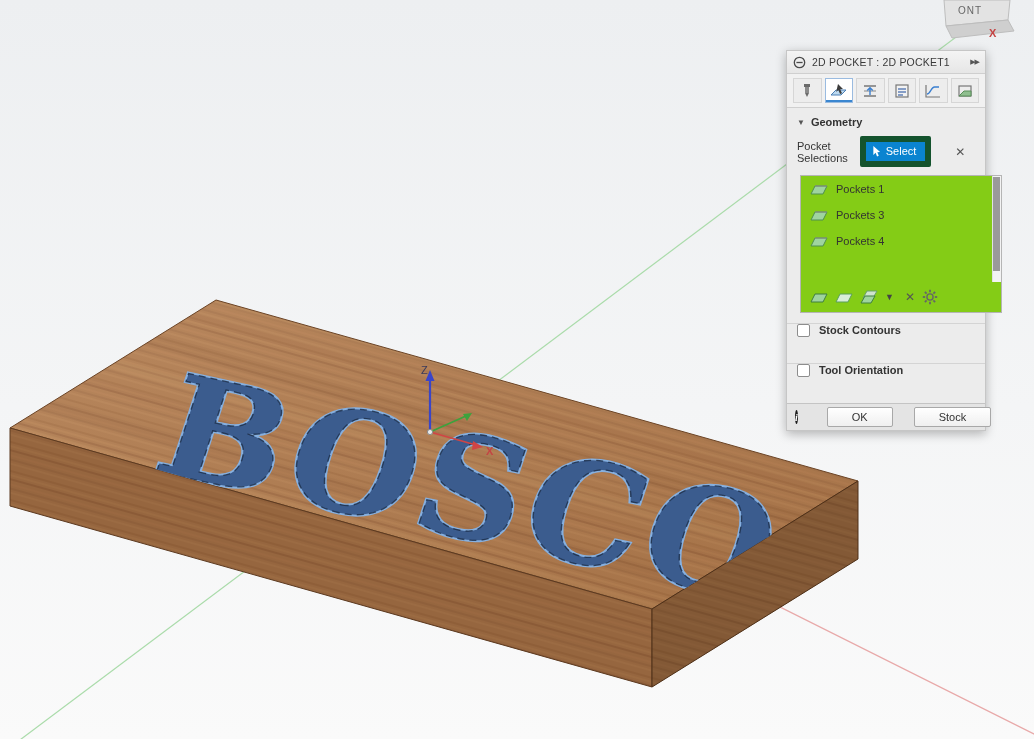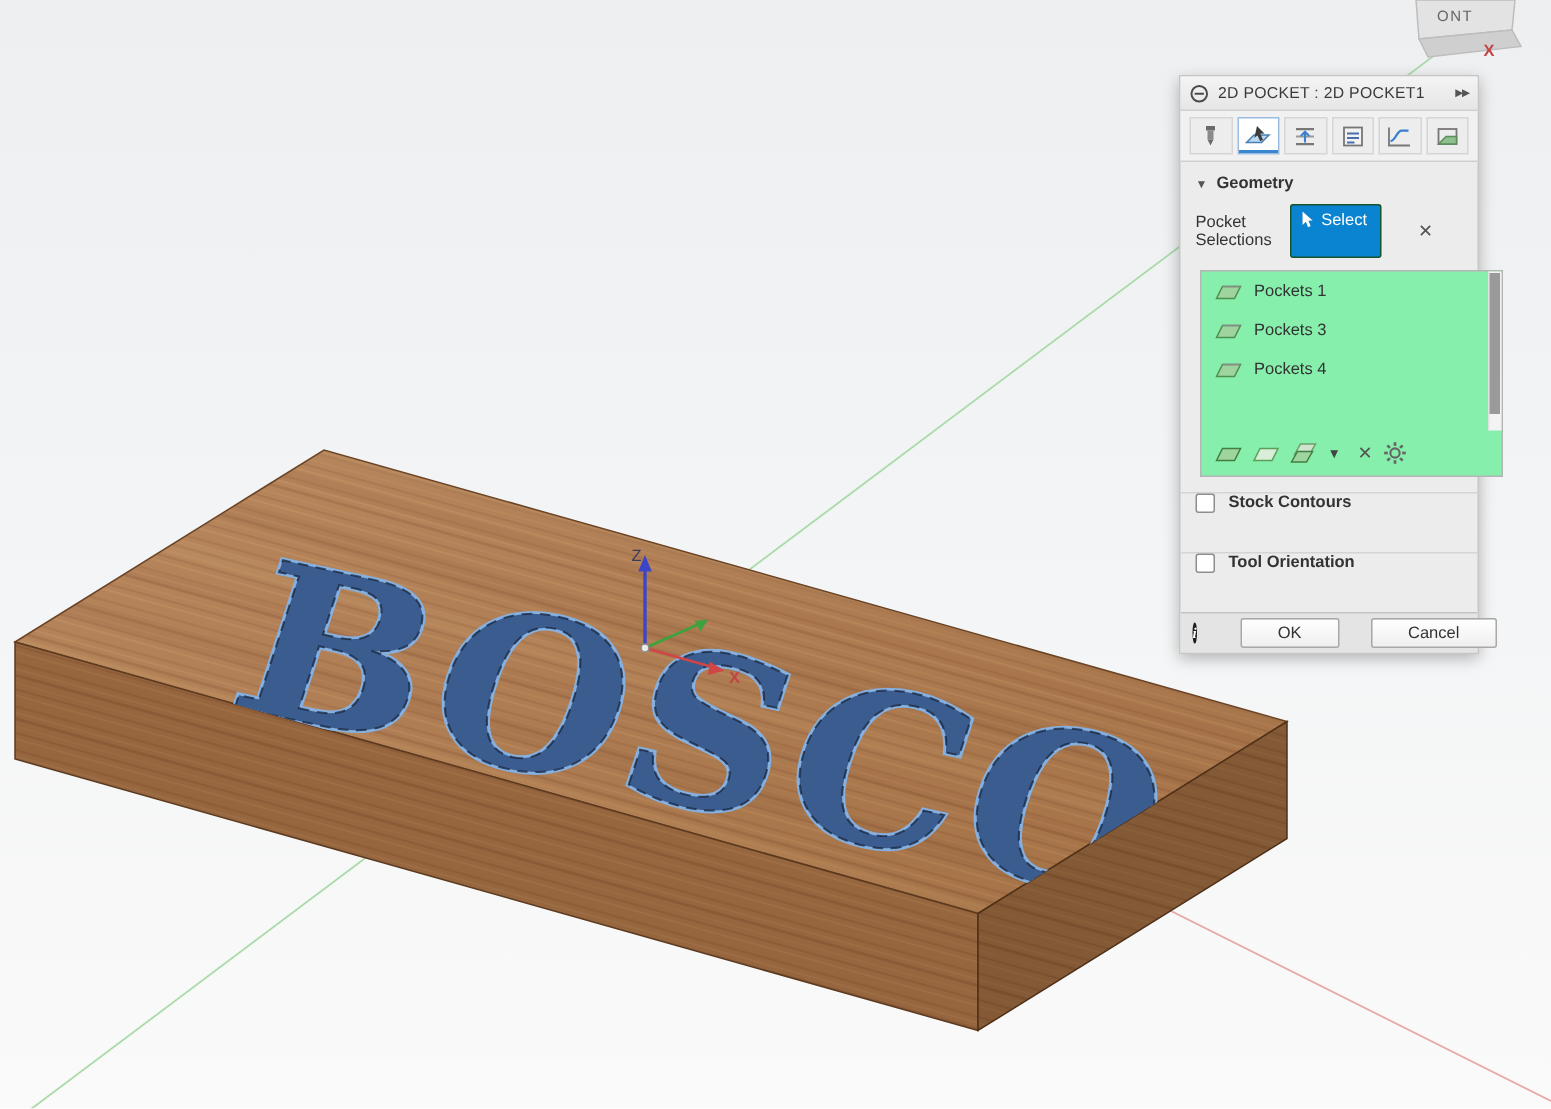--- a/index.html
+++ b/index.html
@@ -31,28 +31,28 @@
     background:#ededed;border:1px solid #d6d6d6;box-sizing:border-box;cursor:pointer;
   }
   .tab.selected{background:#ffffff;border-color:#9abbe0;box-shadow:inset 0 -2px 0 #3a86d0;}
 
   .section-header{display:flex;align-items:center;gap:6px;padding:8px 10px 6px 10px;font-weight:bold;color:#333;}
   .section-header .tri{font-size:8px;color:#555;}
 
   .pocketsel-row{display:flex;align-items:center;padding:2px 56px 4px 10px;gap:12px;}
   .pocketsel-row .psl{color:#333;}
   .select-btn{
-    margin-left:auto;display:inline-flex;align-items:center;gap:5px;
-    background:#0a84d0;border:1px solid #14532d;border-radius:2px;color:#fff;
-    font-size:11px;font-family:"Liberation Sans",sans-serif;padding:3px 9px 18px 6px;cursor:pointer;
+    margin-left:auto;display:inline-flex;align-items:flex-start;gap:5px;
+    background:#0a84d0;border:6px solid #14532d;border-radius:2px;color:#fff;
+    font-size:11px;font-family:"Liberation Sans",sans-serif;padding:3px 9px 3px 6px;cursor:pointer;
   }
   .xclear{margin-left:12px;color:#555;font-size:12px;cursor:pointer;line-height:1;}
 
   .listbox{
-    margin:4px 13px 10px 13px;width:202px;background:#86efac;border:1px solid #b5b5b5;box-sizing:border-box;
+    margin:4px 13px 10px 13px;width:202px;background:#84cc16;border:1px solid #b5b5b5;box-sizing:border-box;
   }
   .list-rows{position:relative;height:106px;}
   .list-row{height:26px;display:flex;align-items:center;gap:8px;padding-left:9px;cursor:pointer;}
   .list-row span.lbl{color:#333;}
   .sb{position:absolute;top:0;right:0;width:9px;height:106px;background:#f3f3f3;border-left:1px solid #e2e2e2;box-sizing:border-box;}
   .sb-thumb{position:absolute;top:1px;right:1px;width:7px;height:94px;background:#9a9a9a;cursor:pointer;}
   .list-toolbar{height:30px;display:flex;align-items:center;gap:7px;padding:0 9px;}
   .list-toolbar .ddown{font-size:9px;color:#444;cursor:pointer;}
   .list-toolbar .xclear{margin-left:4px;}
   .tb-icon{display:inline-flex;cursor:pointer;}
@@ -301,16 +301,16 @@
       <span class="checkbox"></span>
       <span class="opt-label">Tool Orientation</span>
     </div>
 
     <div class="footer">
       <span class="info">
         <span>i</span>
       </span>
       <span class="spacer"></span>
       <button class="btn">OK</button>
-      <button class="btn">Cancel</button>
+      <button class="btn">Stock</button>
     </div>
   </div>
 </div>
 
 </body></html>

